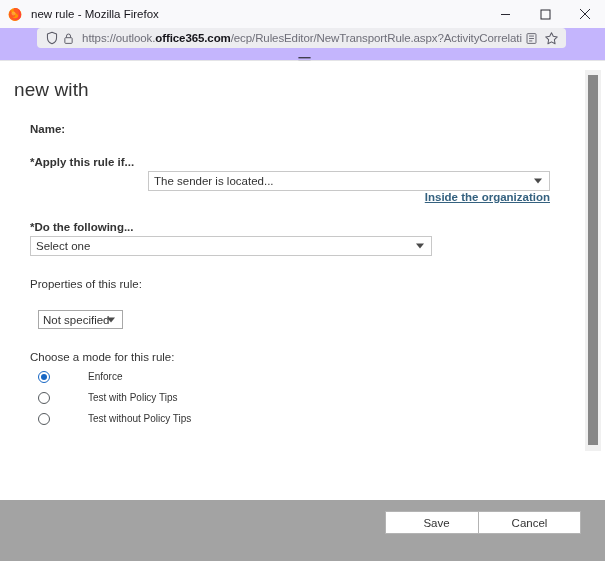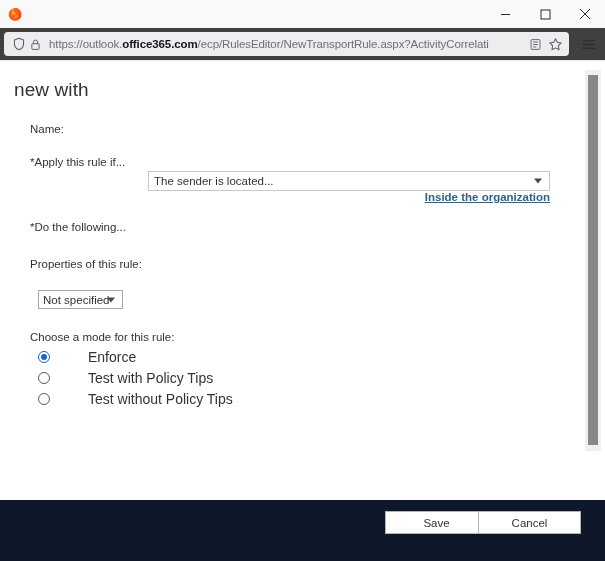--- a/index.html
+++ b/index.html
@@ -33,25 +33,26 @@
   }
   .win-btn {
     width: 40px; height: 28px;
     display: flex; align-items: center; justify-content: center;
     color: #2b2a33;
   }
   .win-btn svg { display: block; }
 
   .navbar {
     height: 33px;
-    background: #404040;
+    background: #c4b5fd;
     display: flex;
     align-items: center;
     padding: 0 4px;
     border-bottom: 1px solid #e4e4e7;
+    flex-direction: column;
   }
   .urlbar {
     flex: 1 1 auto;
     height: 24px;
     background: #ededf0;
     border-radius: 4px;
     display: flex;
     align-items: center;
     padding: 0 4px 0 6px;
     min-width: 0;
@@ -109,20 +110,21 @@
   .form {
     position: absolute;
     left: 30px;
     top: 62px;
     width: 520px;
   }
   .fieldlabel {
     font-size: 11.5px;
     color: #333333;
     margin-bottom: 3px;
+    font-weight: bold;
   }
   .txtinput {
     width: 288px;
     height: 20px;
     border: 1px solid #6b6b6b;
     background: #ffffff;
     font-family: "Liberation Sans", sans-serif;
     font-size: 11.5px;
     color: #000000;
     padding: 0 3px;
@@ -205,21 +207,21 @@
     display: flex; align-items: center; justify-content: center;
     background: #ffffff;
   }
   .radio.sel { border-color: #1666c4; }
   .radio.sel::after {
     content: "";
     width: 6px; height: 6px;
     border-radius: 50%;
     background: #1666c4;
   }
-  .radio-label { font-size: 14px; color: #333333; padding-left: 32px; }
+  .radio-label { font-size: 10px; color: #333333; padding-left: 32px; }
 
   .morelink {
     position: absolute;
     left: 14px;
     top: 458px;
     font-size: 11.5px;
     color: #0f6cbd;
     text-decoration: none;
   }
 
@@ -270,21 +272,21 @@
     width: 10px;
     height: 370px;
     background: #878787;
   }
 
   
   .footer {
     position: absolute;
     left: 0; top: 500px;
     width: 605px; height: 61px;
-    background: #0f172a;
+    background: #a3a3a3;
   }
   .btn {
     position: absolute;
     width: 103px;
     height: 23px;
     background: #ffffff;
     border: 1px solid #b3b3b3;
     font-family: "Liberation Sans", sans-serif;
     font-size: 11.5px;
     color: #333333;
@@ -296,20 +298,21 @@
 </head>
 <body>
 
 <div class="browser-titlebar">
   <svg class="ff-logo" viewBox="0 0 32 32">
     <circle cx="16" cy="17" r="13" fill="#ff9500"></circle>
     <path d="M16 4c7 0 12 5.4 12 12.4C28 24 22.6 29 16 29 9.4 29 4 24 4 17.4 4 13 6 9.6 9 7.6c-1 2.4-.6 4.6.8 6 1.6 1.6 4 1.4 5.6 3 1.2 1.2 1.4 3 .4 4.4-1 1.4-3 1.8-4.6 1-.3 2.6 1.6 5.2 4.4 5.8 3.4.7 6.6-1.4 7.3-4.6.8-3.6-1.4-6.6-4.6-8.4C15 13.4 13 11 13 8.2c0-1.6.6-3 1.6-4.1-.2 0 .2-.1 1.4-.1z" fill="#ff5b23"></path>
     <path d="M16 4c4.5 0 8.3 2.3 10.4 5.8-1.5-1.3-3.4-1.6-5-1.1 1.6 1.4 2.6 3.4 2.8 5.6.4 4.4-2 8.4-6 9.8-3 1.1-6.2.3-8.2-1.8 1.8 4.1 6.3 6.5 10.9 5.4C26 26.4 29 21.8 28 16.6 27 10.4 22 4 16 4z" fill="#ff3647" opacity=".75"></path>
     <circle cx="13" cy="15" r="4" fill="#ffbd4f" opacity=".6"></circle>
   </svg>
+  <span class="window-title">new rule - Mozilla Firefox</span>
 
   <div class="window-controls">
     <div class="win-btn">
       <svg width="11" height="11" viewBox="0 0 11 11">
           <line x1="1" y1="5.5" x2="10" y2="5.5" stroke="currentColor" stroke-width="1"></line>
         </svg>
     </div>
     <div class="win-btn">
       <svg width="11" height="11" viewBox="0 0 11 11">
           <rect x="1" y="1" width="9" height="9" fill="none" stroke="currentColor" stroke-width="1"></rect>
@@ -378,20 +381,24 @@
       <div class="dropdown">
         <span class="dd-text">The sender is located...</span>
         <span class="dd-arrow"></span>
       </div>
       <a class="orglink" href="#">Inside the organization</a>
     </div>
 
     <div class="gap-md"></div>
 
     <div class="fieldlabel">*Do the following...</div>
+    <div class="dropdown">
+      <span class="dd-text">Select one</span>
+      <span class="dd-arrow"></span>
+    </div>
 
     <div style="height:22px"></div>
 
     <div class="sectionlabel">Properties of this rule:</div>
 
     <div style="height:14px"></div>
 
 
     <div class="sev-dropdown">
       <span class="dd-text">Not specified</span>

